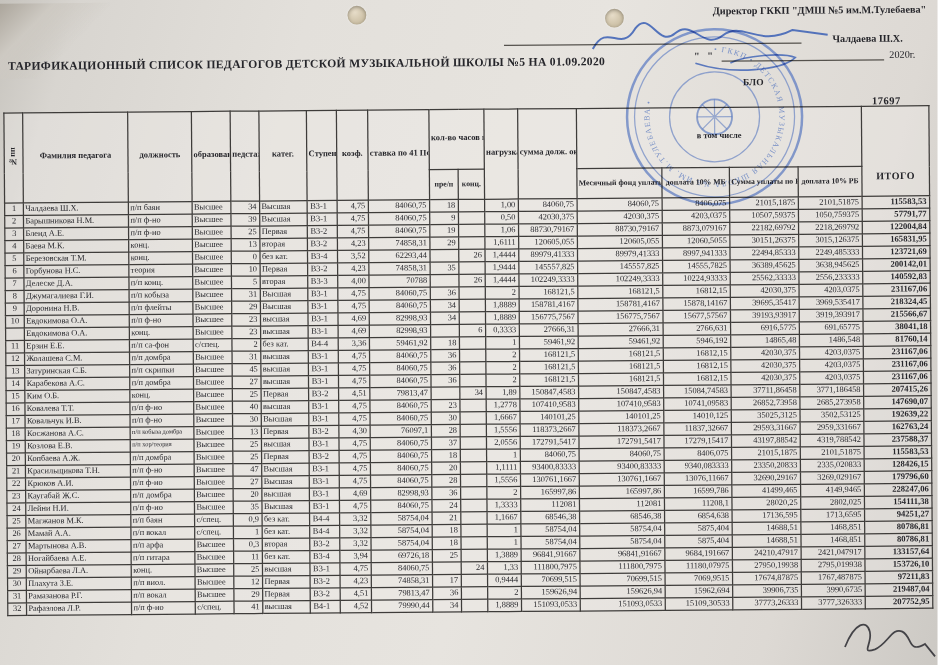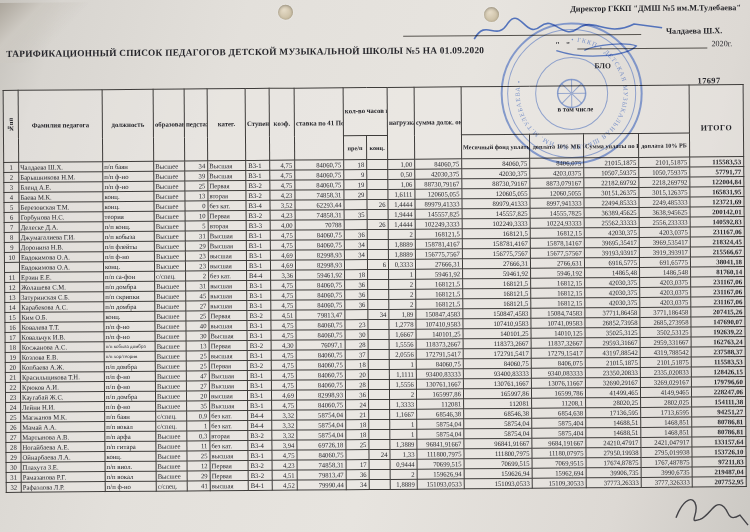--- a/index.html
+++ b/index.html
@@ -25,21 +25,21 @@
   .year-line .rule{flex:1;border-bottom:1px solid #55524d;height:8px;margin:0 4px;}
   .blo{position:absolute;left:596px;top:63px;font-size:7.6px;font-weight:bold;}
   .doc-number{position:absolute;left:699px;top:62px;font-size:8.4px;font-weight:bold;letter-spacing:.4px;margin-top:17px;}
   
   .tbl-wrap{position:absolute;left:4px;top:87px;}
   table{border-collapse:collapse;table-layout:fixed;width:741px;background:rgba(240,238,234,.35);}
   th,td{border:1px solid #3e3c3a;overflow:hidden;white-space:nowrap;box-sizing:border-box;}
   thead th{font-size:6.8px;font-weight:bold;text-align:center;line-height:1.2;padding:1px;vertical-align:middle;}
   thead .sub th{font-size:6.2px;height:24px;}
   th.vert span{writing-mode:vertical-rl;transform:rotate(180deg);display:inline-block;font-size:6.5px;}
-  th.itogo{vertical-align:bottom;padding-bottom:23px;font-size:8px;letter-spacing:.5px;border-radius:20px;}
+  th.itogo{vertical-align:bottom;padding-bottom:10px;font-size:8px;letter-spacing:.5px;border-radius:20px;}
   tbody td{font-size:6.7px;height:9.8px;line-height:9px;padding:0 1px;}
   .c0{text-align:center;}
   .c1,.c2,.c3,.c5{text-align:left;}
   .c4,.c7,.c8,.c9,.c10,.c11,.c12,.c13,.c14,.c15,.c16,.c17{text-align:right;padding-right:2px;}
   .c6{text-align:left;padding-left:2px;}
   .c17{font-weight:bold;font-size:6.9px;}
   td.tiny{font-size:5.1px;}
   .row1{height:48px;}
   
   .stamp{position:absolute;left:498px;top:20px;mix-blend-mode:multiply;opacity:.8;}

